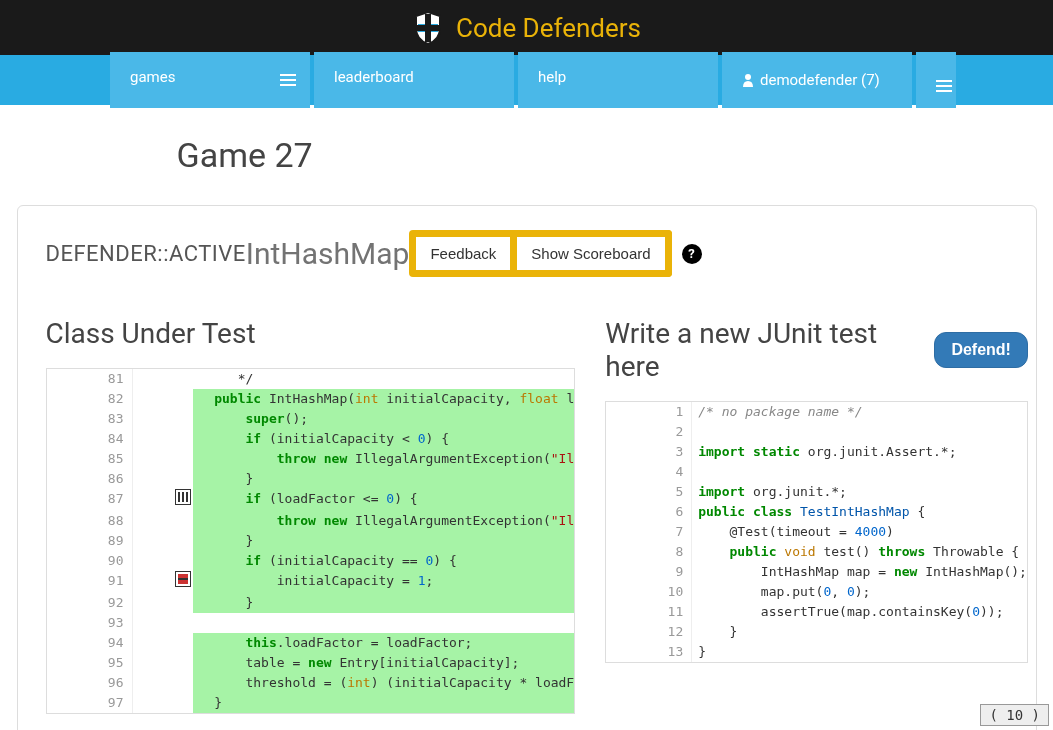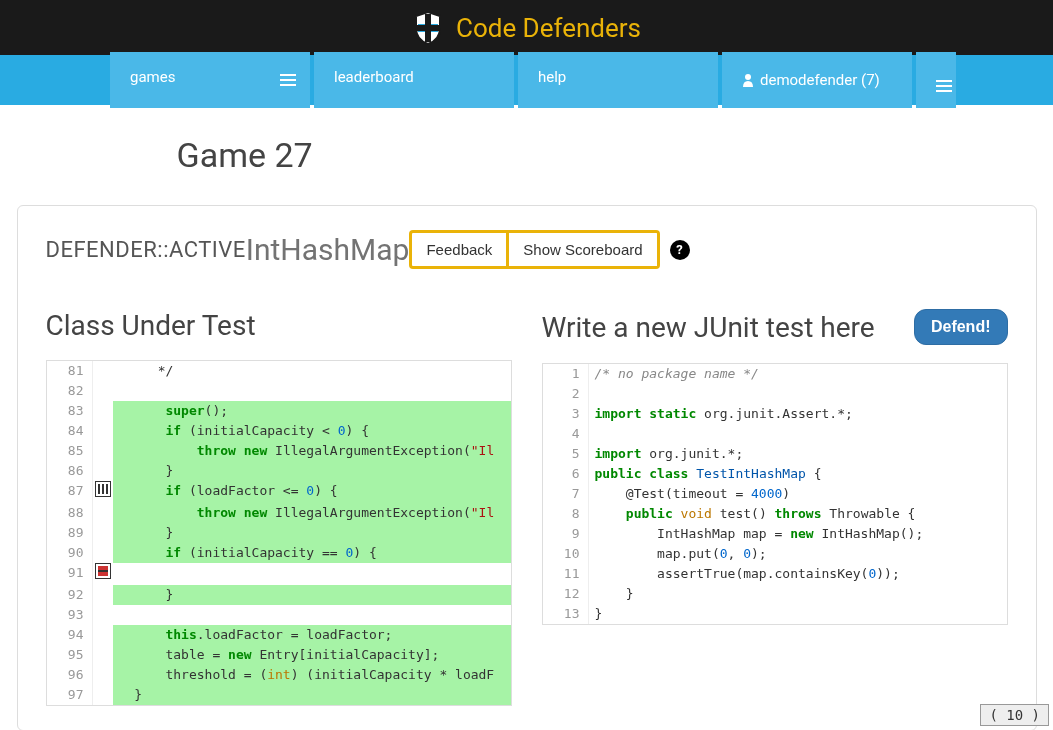--- a/index.html
+++ b/index.html
@@ -21,34 +21,34 @@
 
 .page-container { max-width: 1040px; margin: 0 auto; padding: 0 10px; }
 .page-title { font-size: 34px; color: #444; font-weight: 400; margin: 30px 0 30px 160px; }
 
 .game-card { border: 1px solid #ddd; border-radius: 6px; padding: 24px 28px; background: #fff; }
 
 .game-header { display: flex; align-items: center; margin-bottom: 40px; flex-wrap: wrap; }
 .status-label { font-size: 22px; color: #555; font-weight: 400; letter-spacing: 0.5px; }
 .class-title { font-size: 30px; color: #737373; font-weight: 400; }
 .header-buttons { display: flex; align-items: center; gap: 0; }
-.btn { background: #fff; border: 3px solid #eab308; padding: 8px 14px; font-size: 15px; cursor: pointer; color: #333; }
+.btn { background: #fff; border: 7px solid #eab308; padding: 8px 14px; font-size: 15px; cursor: pointer; color: #333; }
 .btn:first-child { border-radius: 4px 0 0 4px; }
 .btn + .btn { border-left: none; border-radius: 0 4px 4px 0; }
 .help-circle { width: 20px; height: 20px; background: #000; color: #fff; border-radius: 50%; display: inline-flex; align-items: center; justify-content: center; font-size: 13px; font-weight: bold; margin-left: 10px; cursor: pointer; }
 
 .panels { display: flex; gap: 30px; }
 .panel { flex: 1; }
 .panel-header { display: flex; align-items: center; justify-content: space-between; margin-bottom: 18px; }
 .panel-title { font-size: 28px; color: #444; font-weight: 400; }
 .btn-defend { background: #337ab7; color: #fff; border: 1px solid #2e6da4; padding: 8px 16px; font-size: 16px; border-radius: 12px; cursor: pointer; font-weight: bold; }
 
 .editor { border: 1px solid #ddd; background: #fff; font-family: "Menlo", "Consolas", monospace; font-size: 13px; line-height: 20px; overflow: hidden; }
 .editor-row { display: flex; min-height: 20px; }
-.gutter { width: 46px; text-align: right; padding-right: 8px; color: #999; background: #fff; flex-shrink: 0; user-select: none; border-right: 1px solid #eee; }
+.gutter { width: 46px; text-align: right; padding-right: 8px; color: #999; background: #fff; flex-shrink: 0; user-select: none; border-right: 1px solid #eee; margin-left: 40px; }
 .gutter.icon-gutter { width: 20px; padding: 0; text-align: center; border: none; }
 .code-line { padding-left: 6px; white-space: pre; flex: 1; overflow: hidden; }
 .hl-green { background: #a6f3a6; }
 .kw { color: #008800; font-weight: bold; }
 .type { color: #bb7700; }
 .num { color: #0066cc; }
 .str { color: #aa1111; }
 .cmt { color: #888; font-style: italic; }
 .cls { color: #0055aa; }
 
@@ -133,20 +133,21 @@
         </div>
         <div class="editor" id="left-editor">
             <div class="editor-row">
               <div class="gutter">81</div>
               <div class="gutter icon-gutter"></div>
               <div class="code-line">     */</div>
             </div>
             <div class="editor-row">
               <div class="gutter">82</div>
               <div class="gutter icon-gutter"></div>
+              <div class="code-line hl-green"><span>  </span><span class="kw">public</span><span> IntHashMap(</span><span class="type">int</span><span> initialCapacity, </span><span class="type">float</span><span> l</span></div>
             </div>
             <div class="editor-row">
               <div class="gutter">83</div>
               <div class="gutter icon-gutter"></div>
               <div class="code-line hl-green"><span>      </span><span class="kw">super</span><span>();</span></div>
             </div>
             <div class="editor-row">
               <div class="gutter">84</div>
               <div class="gutter icon-gutter"></div>
               <div class="code-line hl-green"><span>      </span><span class="kw">if</span><span> (initialCapacity &lt; </span><span class="num">0</span><span>) {</span></div>
@@ -177,20 +178,21 @@
               <div class="code-line hl-green">      }</div>
             </div>
             <div class="editor-row">
               <div class="gutter">90</div>
               <div class="gutter icon-gutter"></div>
               <div class="code-line hl-green"><span>      </span><span class="kw">if</span><span> (initialCapacity == </span><span class="num">0</span><span>) {</span></div>
             </div>
             <div class="editor-row">
               <div class="gutter">91</div>
               <div class="gutter icon-gutter"><span class="gutter-icon mutant"></span></div>
+              <div class="code-line hl-green"><span>          initialCapacity = </span><span class="num">1</span><span>;</span></div>
             </div>
             <div class="editor-row">
               <div class="gutter">92</div>
               <div class="gutter icon-gutter"></div>
               <div class="code-line hl-green">      }</div>
             </div>
             <div class="editor-row">
               <div class="gutter">93</div>
               <div class="gutter icon-gutter"></div>
               <div class="code-line"></div>

